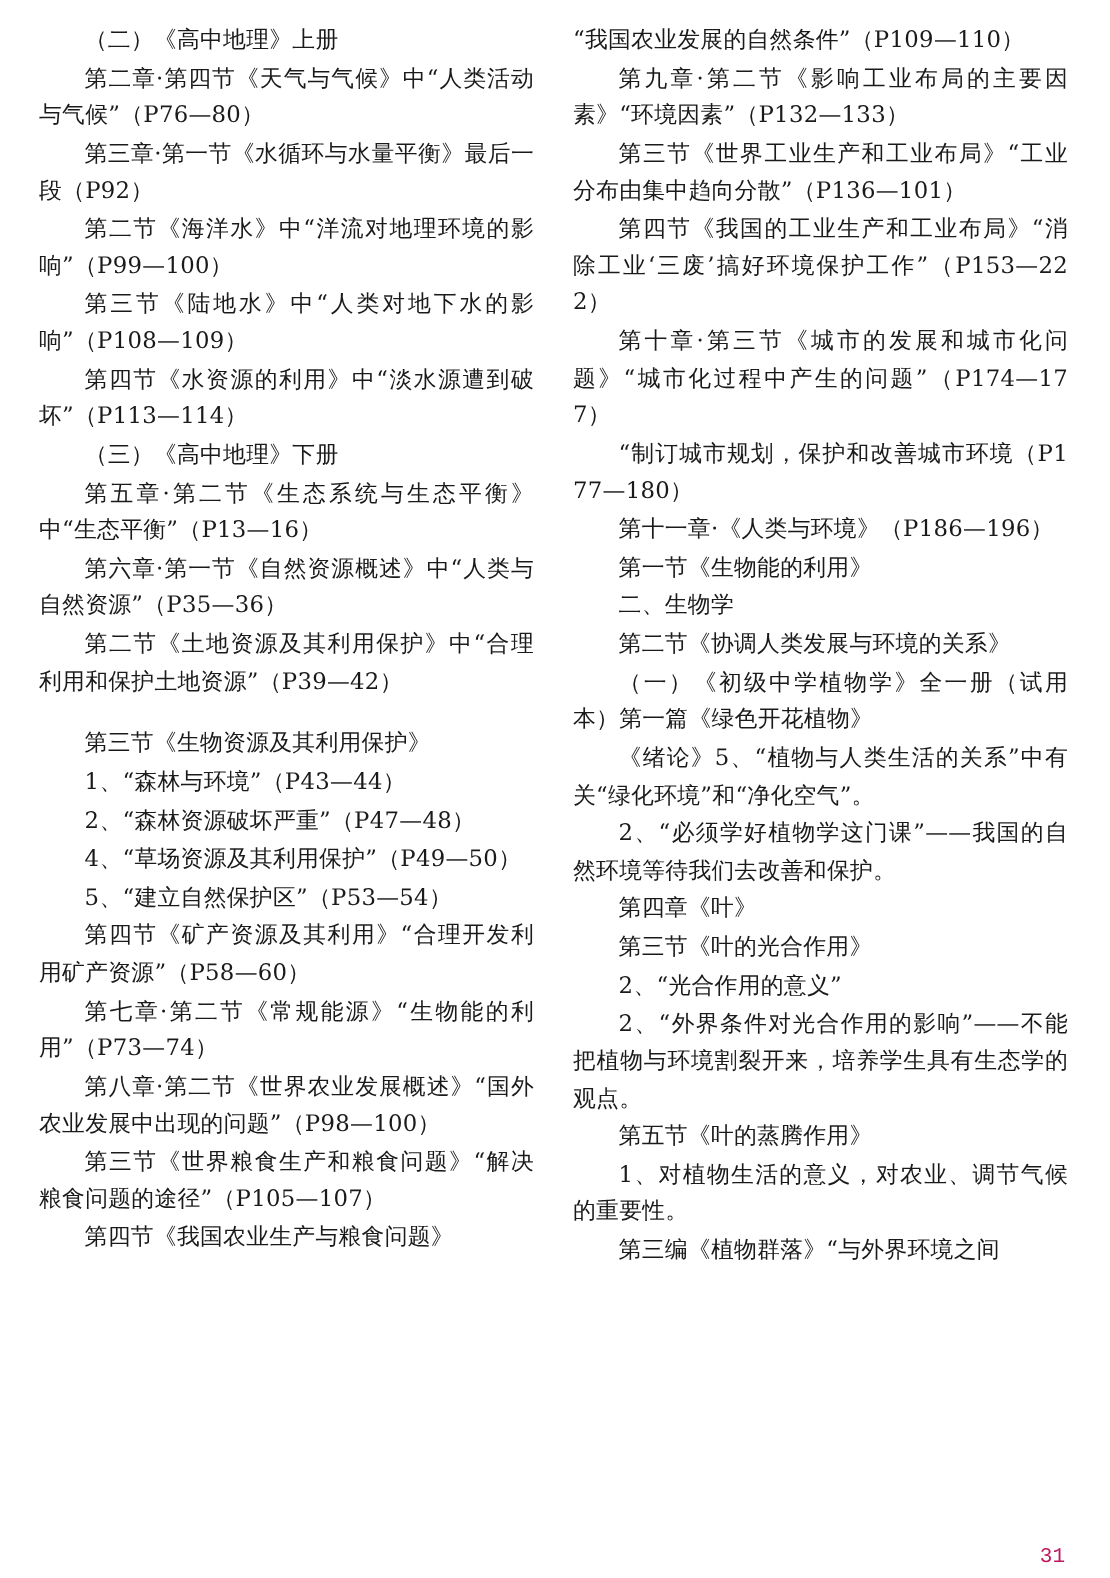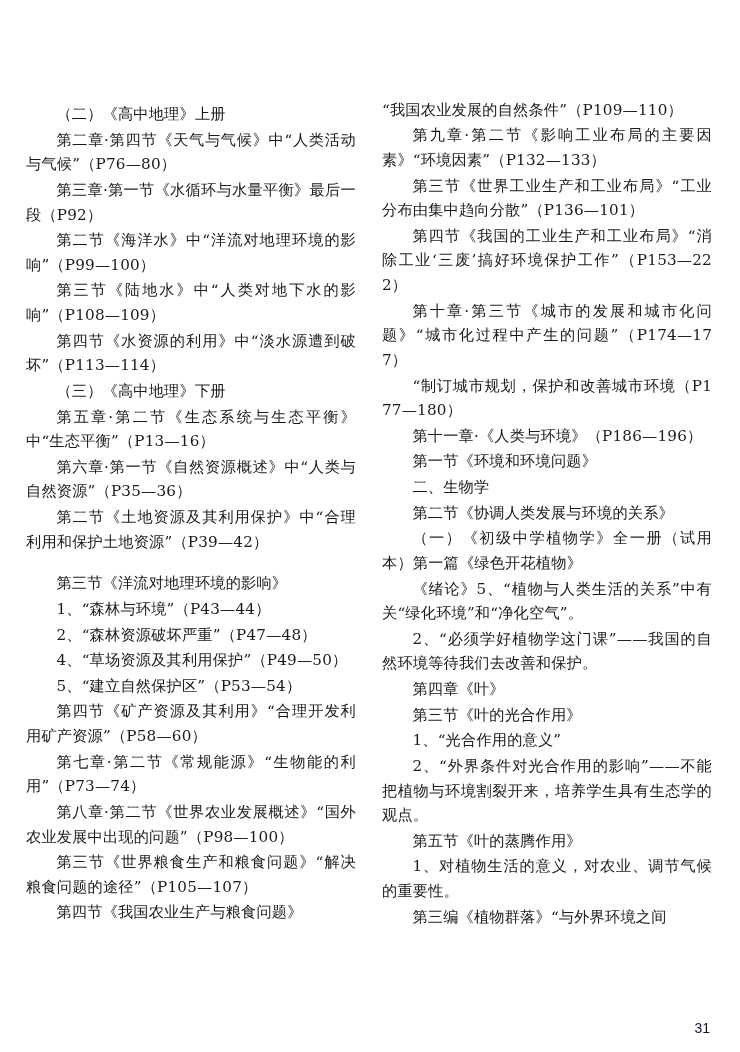--- a/index.html
+++ b/index.html
@@ -20,21 +20,20 @@
     height: 1052px;
     position: relative;
     box-sizing: border-box;
     padding: 14px 26px 10px 26px;
   }
   .columns {
     display: flex;
     flex-direction: row;
     gap: 26px;
     height: 1000px;
-    align-items: center;
   }
   .col {
     width: 330px;
     flex: 0 0 330px;
   }
   p.line {
     margin: 0 0 1px 0;
     font-size: 15.2px;
     line-height: 1.62;
     text-align: justify;
@@ -44,70 +43,70 @@
   }
   p.indent {
     text-indent: 2em;
   }
   p.gap {
     margin-top: 17px;
   }
   .pagenum {
     position: absolute;
     right: 30px;
-    bottom: 16px;
+    bottom: 6px;
     font-size: 14px;
-    font-family: Liberation Sans, sans-serif;
-    color: #0f172a;
+    font-family: Liberation Mono, monospace;
+    color: #be185d;
   }
 </style>
 </head>
 <body>
 
 <div class="page">
   <div class="columns">
     <div class="col" id="left-col">
         <p class="line indent">（二）《高中地理》上册</p>
         <p class="line indent">第二章·第四节《天气与气候》中“人类活动与气候”（P76—80）</p>
         <p class="line indent">第三章·第一节《水循环与水量平衡》最后一段（P92）</p>
         <p class="line indent">第二节《海洋水》中“洋流对地理环境的影响”（P99—100）</p>
         <p class="line indent">第三节《陆地水》中“人类对地下水的影响”（P108—109）</p>
         <p class="line indent">第四节《水资源的利用》中“淡水源遭到破坏”（P113—114）</p>
         <p class="line indent">（三）《高中地理》下册</p>
         <p class="line indent">第五章·第二节《生态系统与生态平衡》中“生态平衡”（P13—16）</p>
         <p class="line indent">第六章·第一节《自然资源概述》中“人类与自然资源”（P35—36）</p>
         <p class="line indent">第二节《土地资源及其利用保护》中“合理利用和保护土地资源”（P39—42）</p>
-        <p class="line indent gap">第三节《洋流对地理环境的影响》</p>
+        <p class="line indent gap">第三节《生物资源及其利用保护》</p>
         <p class="line indent">1、“森林与环境”（P43—44）</p>
         <p class="line indent">2、“森林资源破坏严重”（P47—48）</p>
         <p class="line indent">4、“草场资源及其利用保护”（P49—50）</p>
         <p class="line indent">5、“建立自然保护区”（P53—54）</p>
         <p class="line indent">第四节《矿产资源及其利用》“合理开发利用矿产资源”（P58—60）</p>
         <p class="line indent">第七章·第二节《常规能源》“生物能的利用”（P73—74）</p>
         <p class="line indent">第八章·第二节《世界农业发展概述》“国外农业发展中出现的问题”（P98—100）</p>
         <p class="line indent">第三节《世界粮食生产和粮食问题》“解决粮食问题的途径”（P105—107）</p>
         <p class="line indent">第四节《我国农业生产与粮食问题》</p>
       </div>
     <div class="col" id="right-col">
         <p class="line">“我国农业发展的自然条件”（P109—110）</p>
         <p class="line indent">第九章·第二节《影响工业布局的主要因素》“环境因素”（P132—133）</p>
         <p class="line indent">第三节《世界工业生产和工业布局》“工业分布由集中趋向分散”（P136—101）</p>
         <p class="line indent">第四节《我国的工业生产和工业布局》“消除工业‘三废’搞好环境保护工作”（P153—222）</p>
         <p class="line indent">第十章·第三节《城市的发展和城市化问题》“城市化过程中产生的问题”（P174—177）</p>
         <p class="line indent">“制订城市规划，保护和改善城市环境（P177—180）</p>
         <p class="line indent">第十一章·《人类与环境》（P186—196）</p>
-        <p class="line indent">第一节《环境和环境问题》</p>
+        <p class="line indent">第一节《生物能的利用》</p>
         <p class="line indent">二、生物学</p>
         <p class="line indent">第二节《协调人类发展与环境的关系》</p>
         <p class="line indent">（一）《初级中学植物学》全一册（试用本）第一篇《绿色开花植物》</p>
         <p class="line indent">《绪论》5、“植物与人类生活的关系”中有关“绿化环境”和“净化空气”。</p>
         <p class="line indent">2、“必须学好植物学这门课”——我国的自然环境等待我们去改善和保护。</p>
         <p class="line indent">第四章《叶》</p>
         <p class="line indent">第三节《叶的光合作用》</p>
-        <p class="line indent">1、“光合作用的意义”</p>
+        <p class="line indent">2、“光合作用的意义”</p>
         <p class="line indent">2、“外界条件对光合作用的影响”——不能把植物与环境割裂开来，培养学生具有生态学的观点。</p>
         <p class="line indent">第五节《叶的蒸腾作用》</p>
         <p class="line indent">1、对植物生活的意义，对农业、调节气候的重要性。</p>
         <p class="line indent">第三编《植物群落》“与外界环境之间</p>
       </div>
   </div>
   <div class="pagenum">31</div>
 </div>
 
 </body></html>

